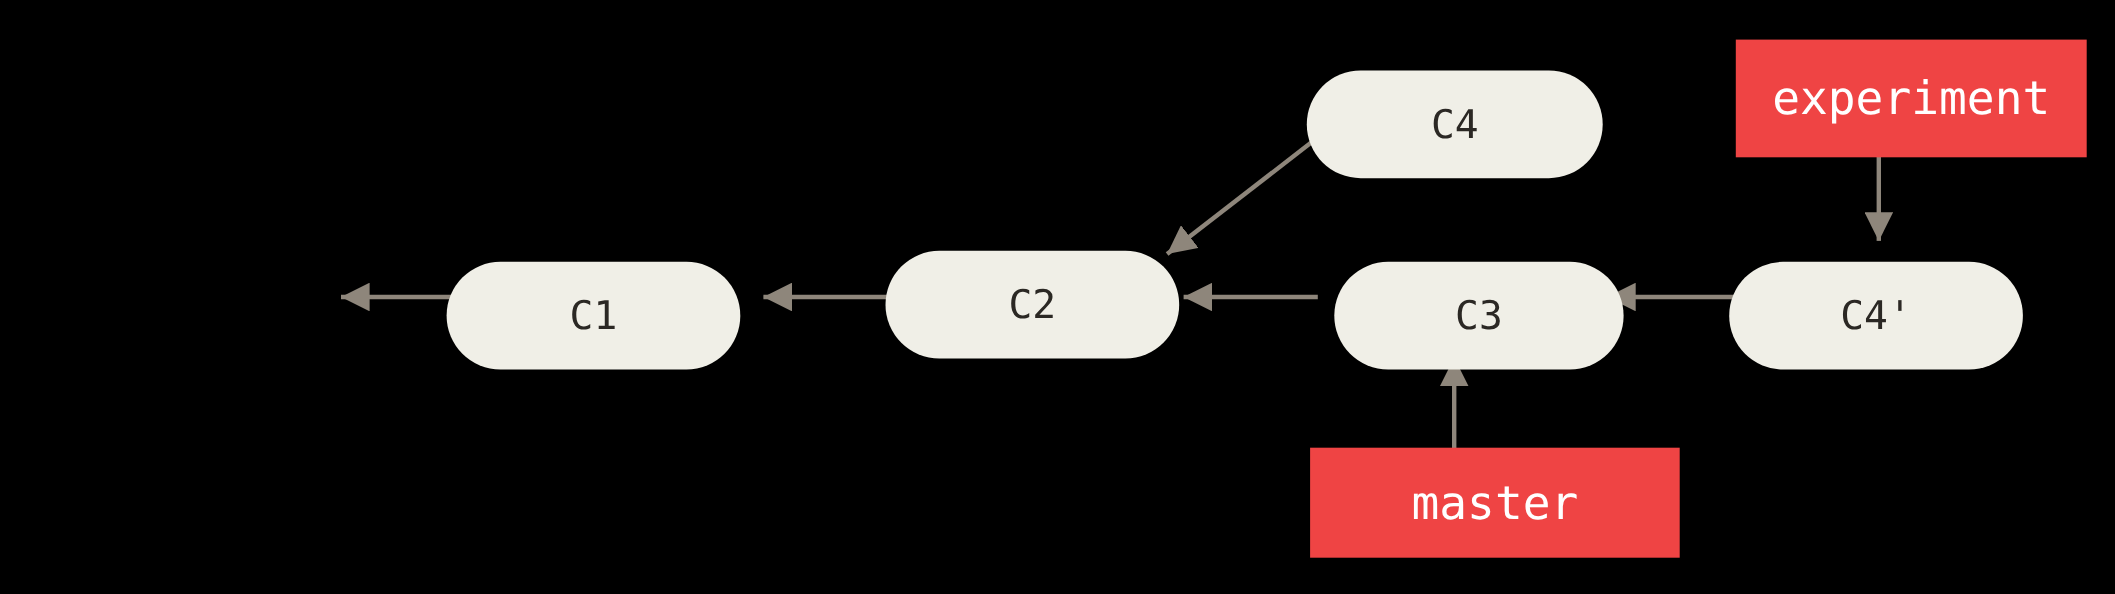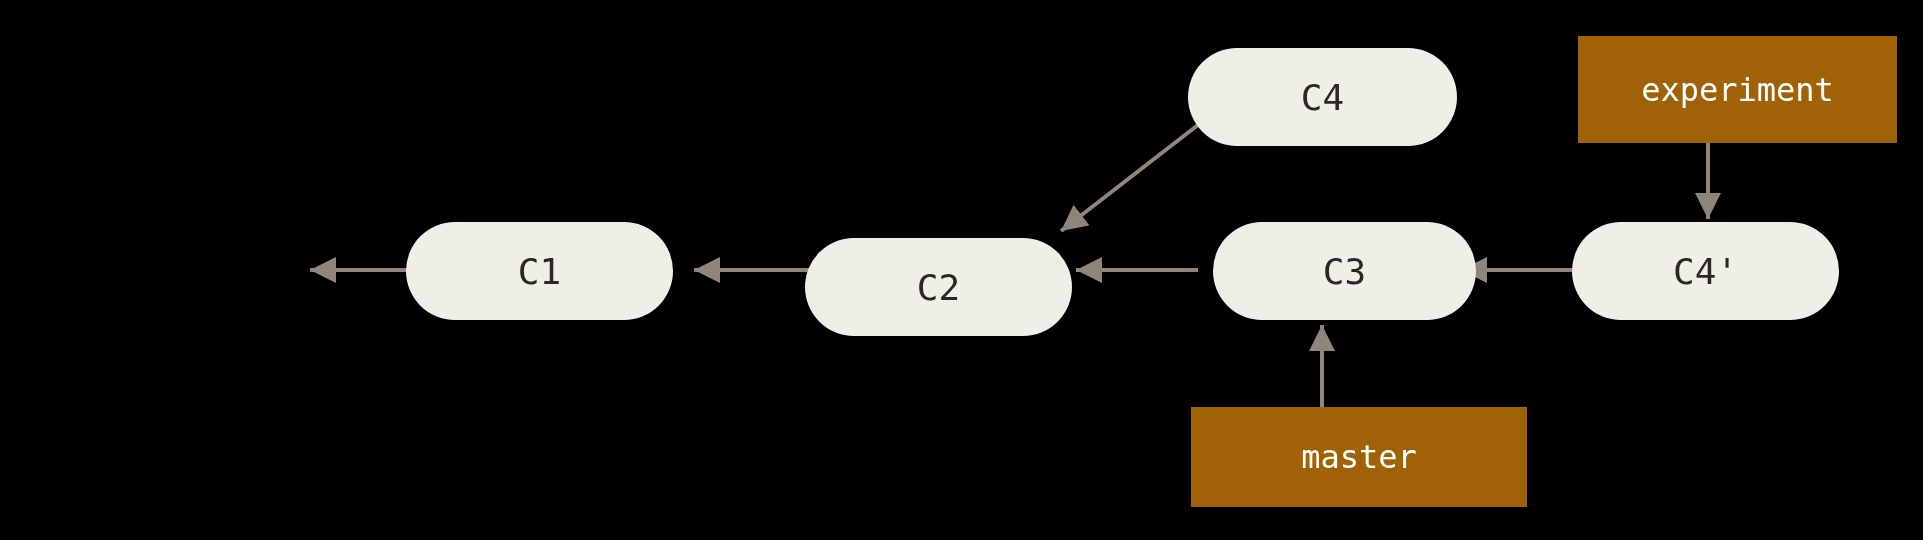--- a/index.html
+++ b/index.html
@@ -28,34 +28,35 @@
     height: 98px;
     border-radius: 49px;
     background: #f0efe7;
     color: #2b2824;
     display: flex;
     align-items: center;
     justify-content: center;
     font-size: 36px;
     letter-spacing: 0px;
     z-index: 2;
+    margin-top: 16px;
   }
   .branch-label {
     position: absolute;
-    background: #a16207;
+    background: #ef4444;
     color: #ffffff;
     display: flex;
     align-items: center;
     justify-content: center;
-    font-size: 32px;
+    font-size: 42px;
     z-index: 2;
   }
   .node-c0  { left: 46px;   top: 222px; width: 261px; }
   .node-c1  { left: 406px;  top: 222px; width: 267px; }
-  .node-c2  { left: 805px;  top: 238px; width: 267px; }
+  .node-c2  { left: 805px;  top: 212px; width: 267px; }
   .node-c3  { left: 1213px; top: 222px; width: 263px; }
   .node-c4  { left: 1188px; top: 48px;  width: 269px; }
   .node-c4p { left: 1572px; top: 222px; width: 267px; }
   .branch-experiment { left: 1578px; top: 36px;  width: 319px; height: 107px; }
   .branch-master     { left: 1191px; top: 407px; width: 336px; height: 100px; }
 </style>
 </head>
 <body>
 
 <div class="canvas">

